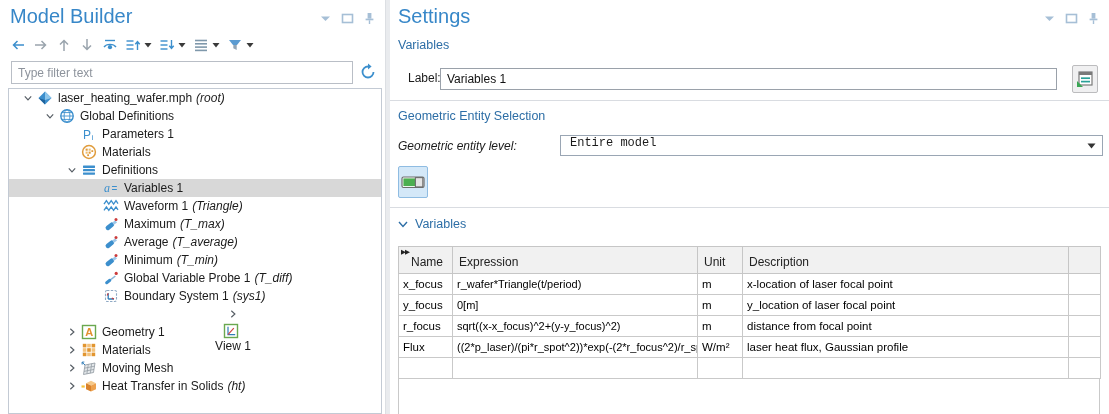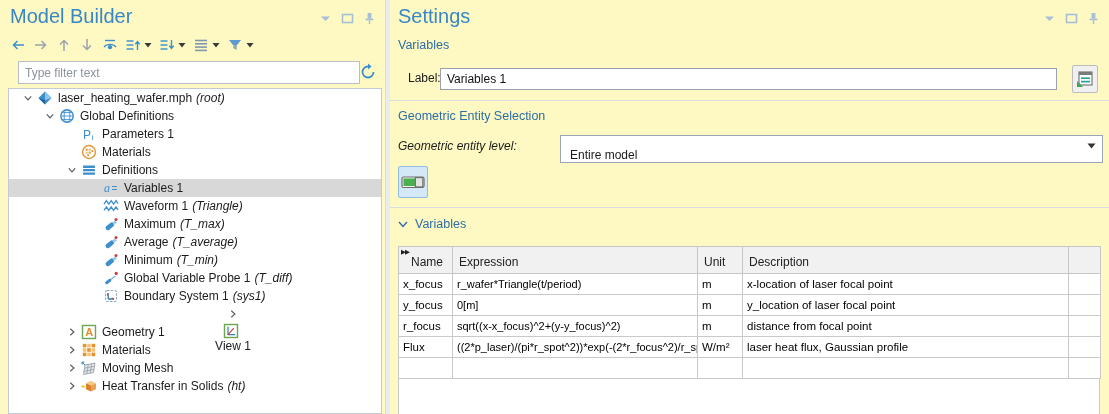--- a/index.html
+++ b/index.html
@@ -1,39 +1,39 @@
 <!DOCTYPE html>
 <html><head>
 <meta charset="utf-8">
 <style>
   * { margin:0; padding:0; box-sizing:border-box; }
   html,body { width:1109px; height:414px; overflow:hidden;
     font-family:"Liberation Sans", sans-serif; font-size:12px; color:#1b1b1b;
     background:#e9ebee; }
   .app { position:relative; width:1109px; height:414px; }
-  .panel { position:absolute; top:0; bottom:0; background:#fef9c3; }
+  .panel { position:absolute; top:0; bottom:0; background:#ffffff; }
   .panel.mb { left:0; width:386px; border-right:1px solid #dcdfe3; }
   .splitter { position:absolute; left:386px; width:4px; top:0; bottom:0; background:#e9ebee; }
   .panel.settings { left:390px; right:0; }
 
   .panel-title { position:absolute; left:10px; top:5px; font-size:20px; color:#3787c8; font-weight:400; }
   .panel.settings .panel-title { left:8px; }
   .win-controls { position:absolute; right:9px; top:12px; display:flex; gap:9px; align-items:center; }
   .win-controls .wicon { width:13px; height:13px; display:inline-flex; }
   .win-controls svg { width:100%; height:100%; }
 
   
   .mb-toolbar { position:absolute; left:10px; top:35px; height:20px; display:flex; gap:7px; align-items:center; }
   .tb-btn { display:flex; align-items:center; gap:3px; background:none; border:none; padding:0; cursor:pointer; height:18px; }
   .tb-btn .ticn { width:16px; height:16px; display:inline-flex; }
   .tb-btn .caret { width:8px; height:8px; display:inline-flex; }
   .ticn svg,.caret svg { width:100%; height:100%; }
 
   .filter-row { position:absolute; left:10px; right:8px; top:61px; height:23px; }
-  .filter-input { position:absolute; left:8px; width:342px; height:23px; border:1px solid #b9bec6; background:#fff;
+  .filter-input { position:absolute; left:1px; width:342px; height:23px; border:1px solid #b9bec6; background:#fff;
      padding:0 6px; font:12px "Liberation Sans",sans-serif; color:#222; }
   .filter-input::placeholder { color:#8d939c; }
   .refresh-btn { position:absolute; right:0; top:2px; width:18px; height:18px; background:none; border:none; padding:0; cursor:pointer; }
   .refresh-btn svg { width:18px; height:18px; }
 
   .tree-box { position:absolute; left:8px; top:88px; width:374px; bottom:0;
      background:#fff; border:1px solid #c3cad4; overflow:hidden; }
   .tree-row { display:flex; align-items:center; height:18px; white-space:nowrap; cursor:default; }
   .tree-row.sel { background:#d8d8d8; }
   .chev { width:18px; height:18px; display:inline-flex; align-items:center; justify-content:center; flex:0 0 18px; }
@@ -51,22 +51,22 @@
   .label-input { position:absolute; left:50px; top:4px; width:617px; height:22px; border:1px solid #9aa1aa;
      background:#fff; padding:0 6px; font:12px "Liberation Sans",sans-serif; color:#111; }
   .doc-btn { position:absolute; right:11px; top:1px; width:26px; height:28px; background:#f0f0f1;
      border:1px solid #bcbcbe; border-radius:2px; padding:2px; cursor:pointer; }
   .doc-btn svg { width:100%; height:100%; }
   .sep { position:absolute; left:0; right:0; height:1px; background:#d9dce1; }
   .sep.s1 { top:100px; } .sep.s2 { top:207px; }
   .section-title { position:absolute; left:8px; color:#2d6ea6; font-size:12.5px; }
   .ges-title { top:109px; }
   .combo-label { position:absolute; left:8px; top:139px;font-style:italic; }
-  .combo { position:absolute; left:170px; right:6px; top:135px; height:28px; background:#fff;
-     border:1px solid #9aa6b4; display:flex; align-items:flex-end; padding:0 20px 0 9px; cursor:pointer; }
+  .combo { position:absolute; left:170px; right:6px; top:135px; height:21px; background:#fff;
+     border:1px solid #9aa6b4; display:flex; align-items:flex-start; padding:0 20px 0 9px; cursor:pointer;font-family:Liberation Mono, monospace; }
   .combo .combo-caret { position:absolute; right:6px; top:7px; width:9px; height:6px; display:inline-flex; }
   .combo-caret svg { width:100%; height:100%; }
   .toggle-btn { position:absolute; left:8px; top:166px; width:30px; height:32px; background:#d4e8f8;
      border:1px solid #8fbce2; border-radius:2px; cursor:pointer; padding:3px 2px; }
   .toggle-btn svg { width:100%; height:100%; }
   .vars-head { position:absolute; left:8px; top:217px; display:flex; align-items:center; gap:7px; }
   .vars-head .sec-chev { width:10px; height:10px; display:inline-flex; }
   .sec-chev svg { width:10px; height:10px; transform:rotate(90deg); }
   .vars-head .vtitle { color:#2d6ea6; font-size:12.5px; }
 

